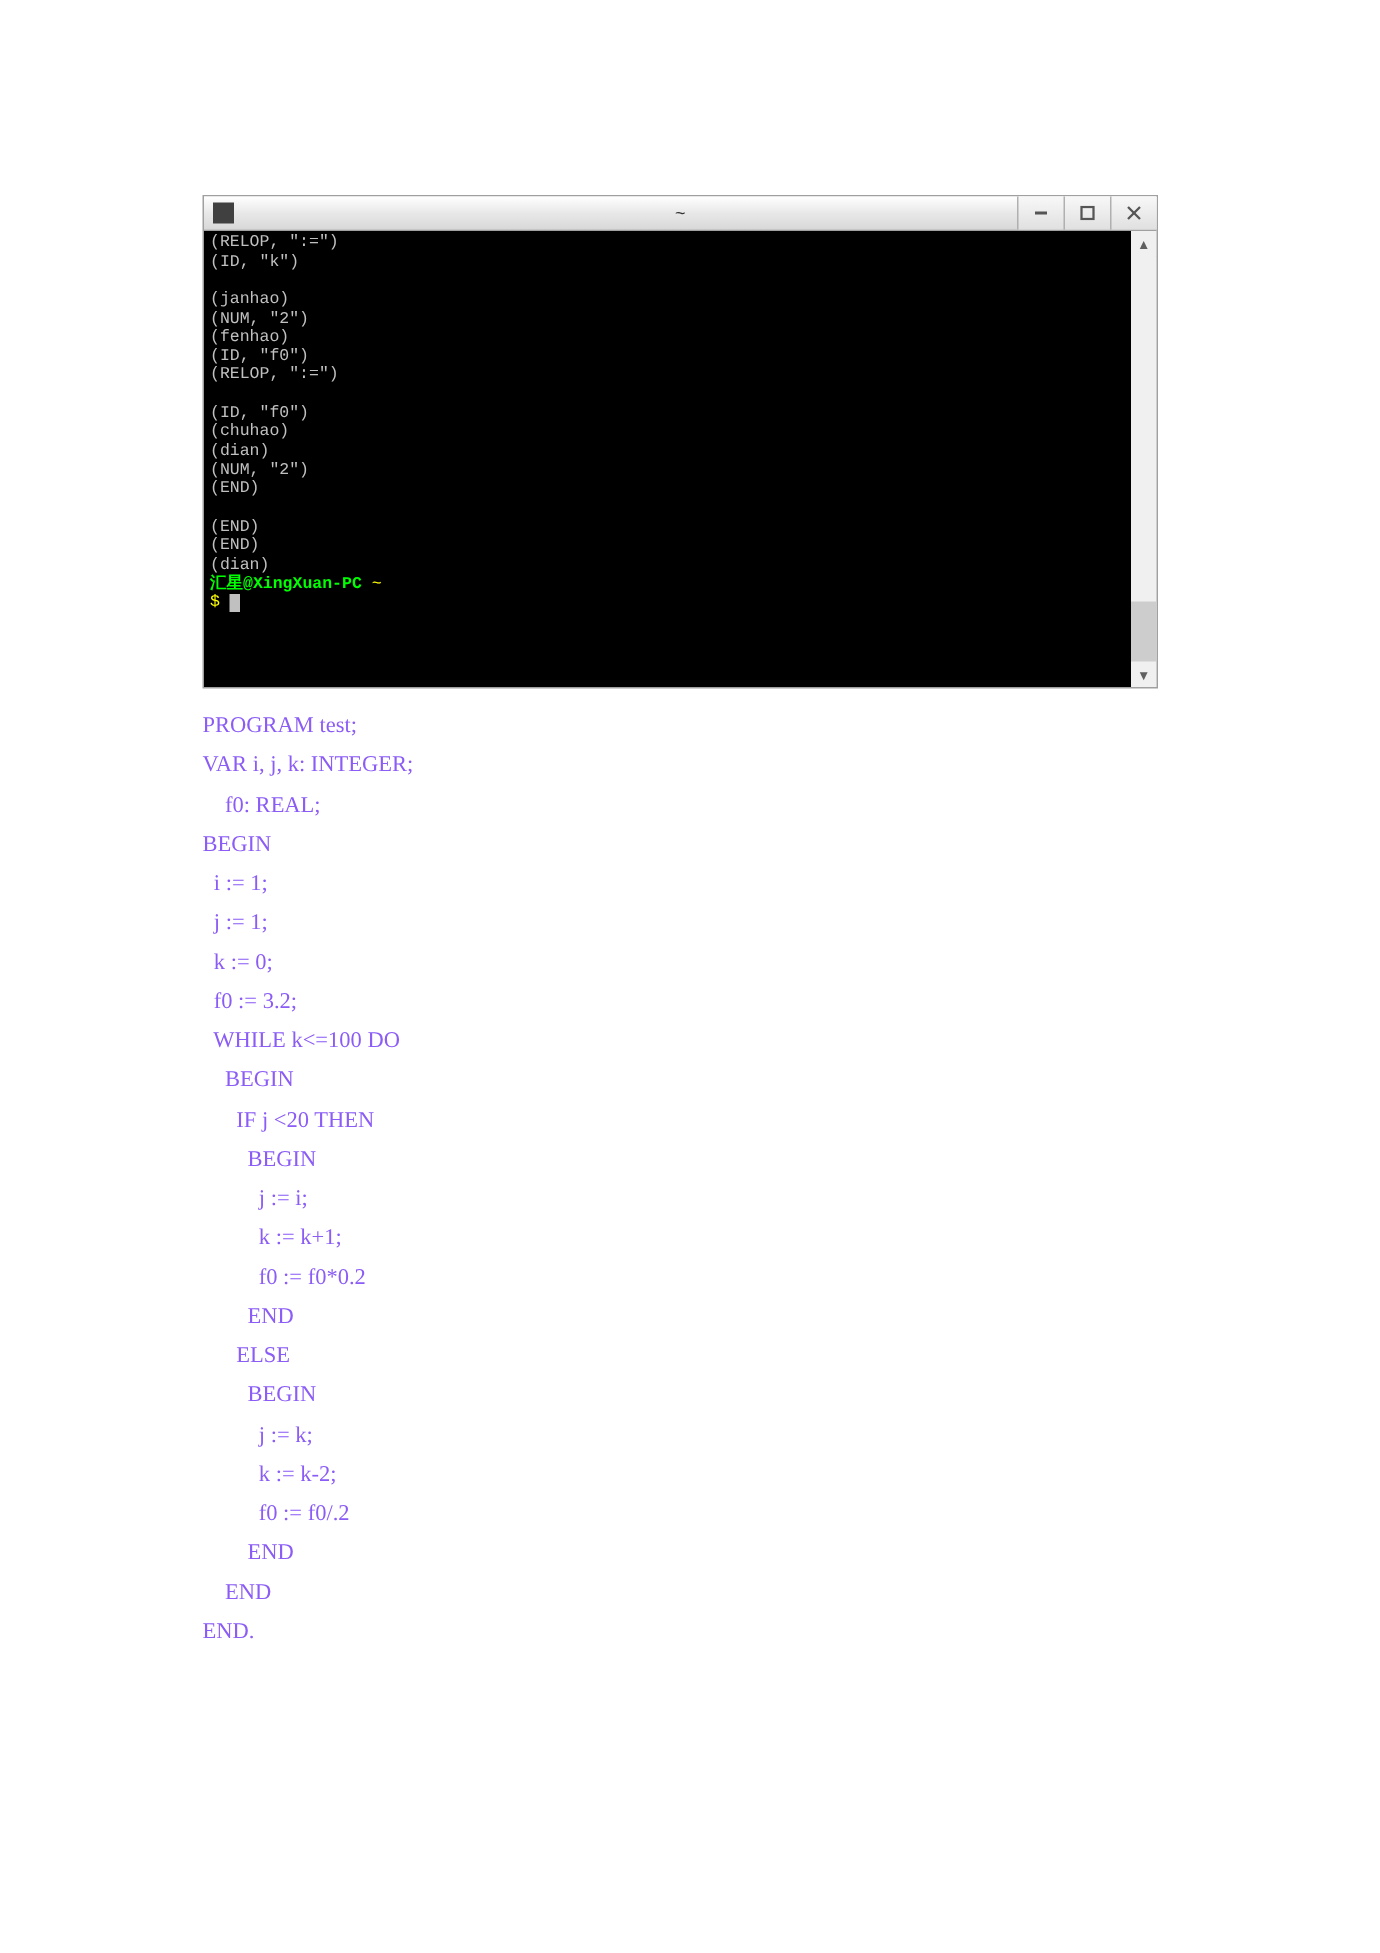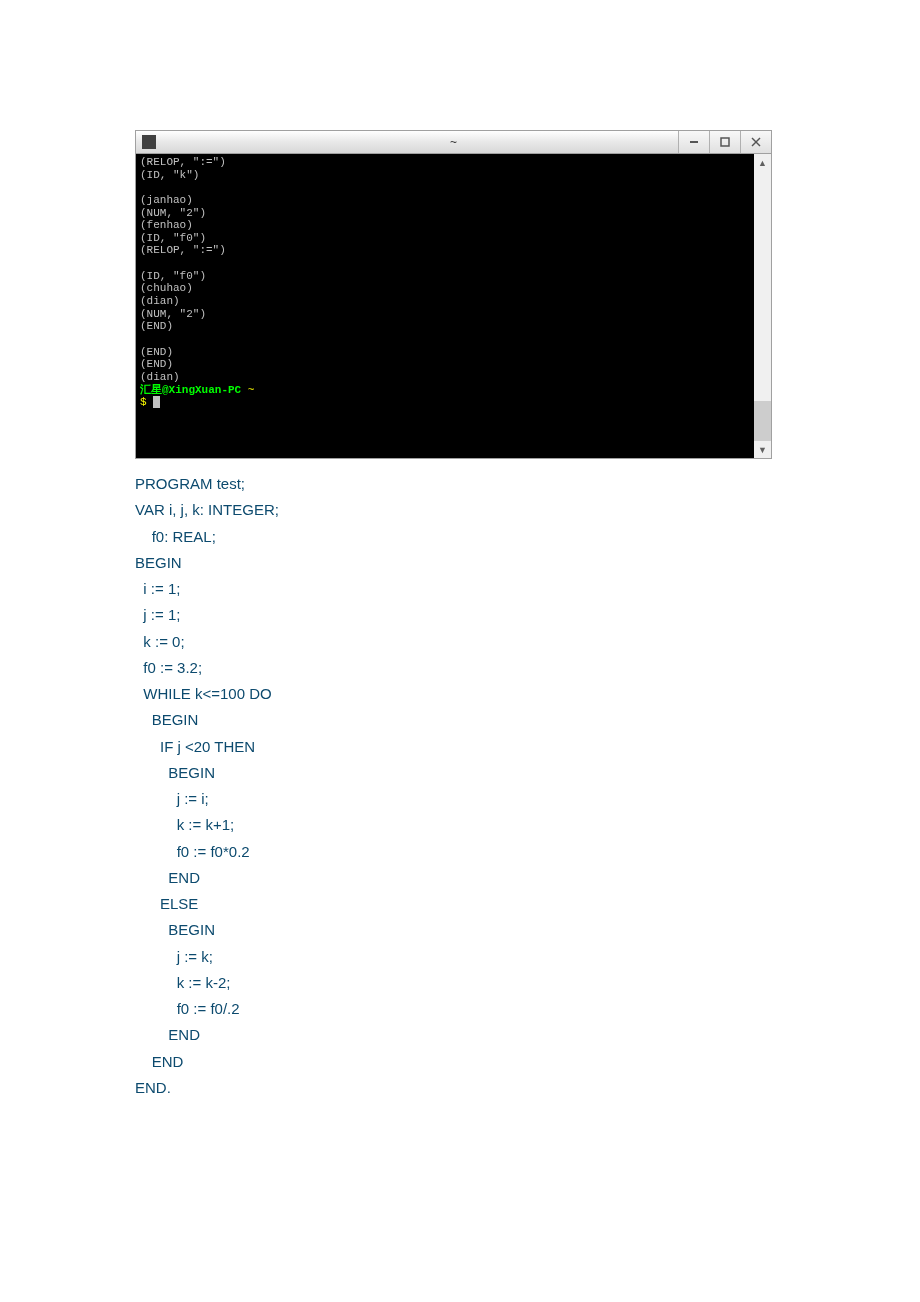--- a/index.html
+++ b/index.html
@@ -115,25 +115,25 @@
     color: #000;
   }
   .section-heading {
     font-family: "SimSun", "Microsoft YaHei", sans-serif;
     font-size: 14px;
     font-weight: bold;
     color: #000;
     margin: 10px 0 6px 0;
   }
   .code-block {
-    font-family: Liberation Sans, sans-serif;
+    font-family: Liberation Serif, serif;
     font-size: 15px;
     line-height: 1.75;
     white-space: pre;
-    color: #0c4a6e;
+    color: #8b5cf6;
   }
 </style>
 </head>
 <body>
 
 <div class="page">
 
   <div class="terminal-window">
     <div class="titlebar">
       <span class="titlebar-icon"></span>

